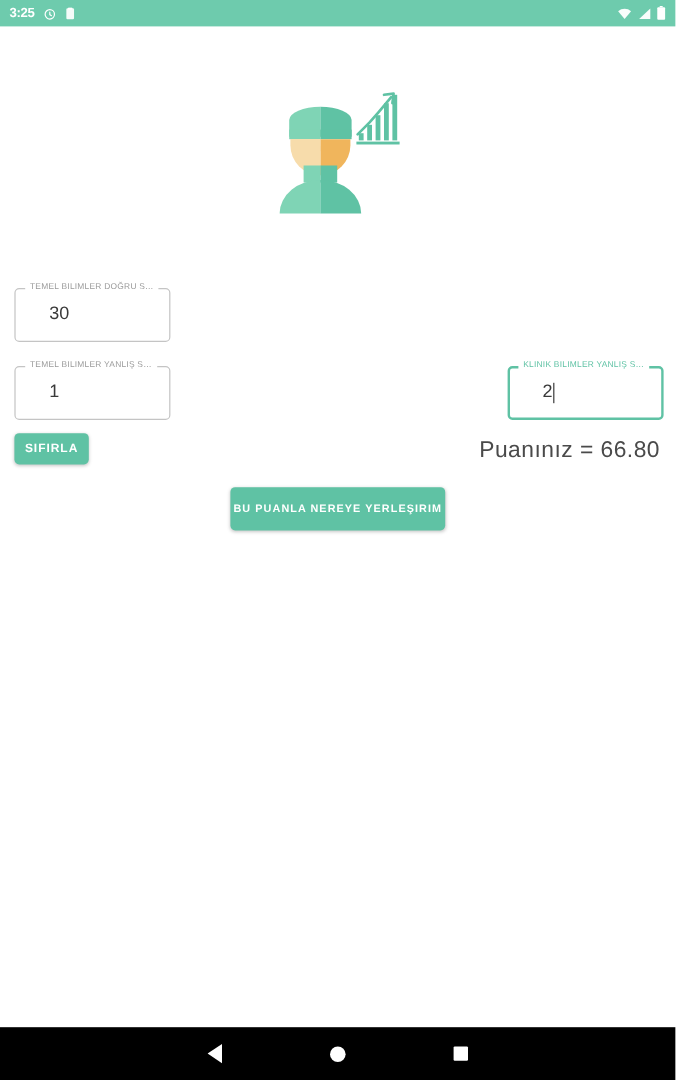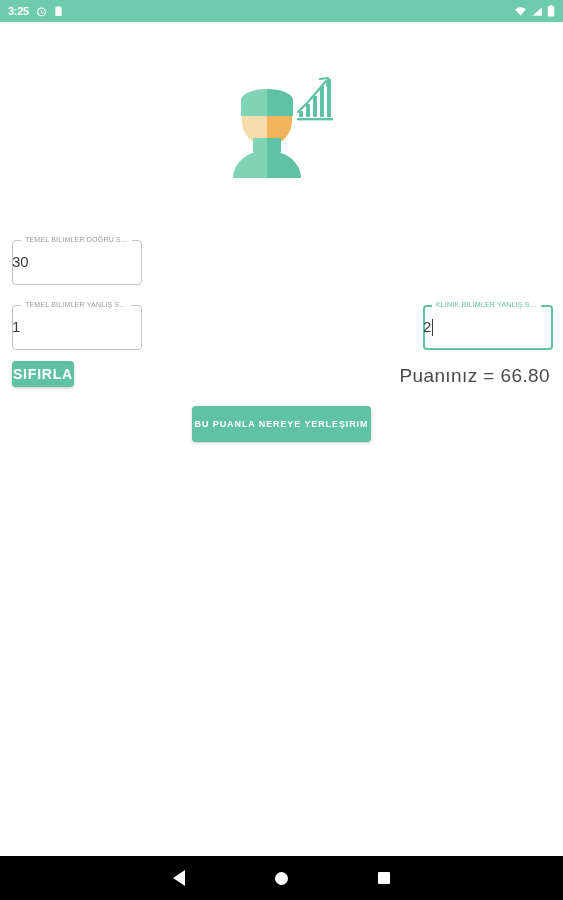--- a/index.html
+++ b/index.html
@@ -96,21 +96,21 @@
     letter-spacing: 0.2px;
     white-space: nowrap;
     text-transform: uppercase;
     line-height: 11px;
   }
   .field.focused .legend {
     color: #5fc2a4;
   }
   .field .value {
     position: absolute;
-    left: 0;
+    left: 29px;
     top: 12px;
     font-size: 15px;
     color: #3a3a3a;
     line-height: 20px;
     display: flex;
     align-items: center;
   }
   .caret {
     display: inline-block;
     width: 1px;
@@ -125,21 +125,21 @@
   #field-kb-yanlis { top: 69px; left: 423px; }
 
   
   .btn {
     position: absolute;
     background: #5fc2a4;
     color: #ffffff;
     border: none;
     border-radius: 4px;
     font-family: "Liberation Sans", sans-serif;
-    font-size: 14px;
+    font-size: 10px;
     font-weight: bold;
     letter-spacing: 0.8px;
     text-transform: uppercase;
     cursor: pointer;
     box-shadow: 0 1px 3px rgba(0,0,0,0.22);
   }
   #btn-reset {
     top: 361px;
     left: 12px;
     width: 62px;

